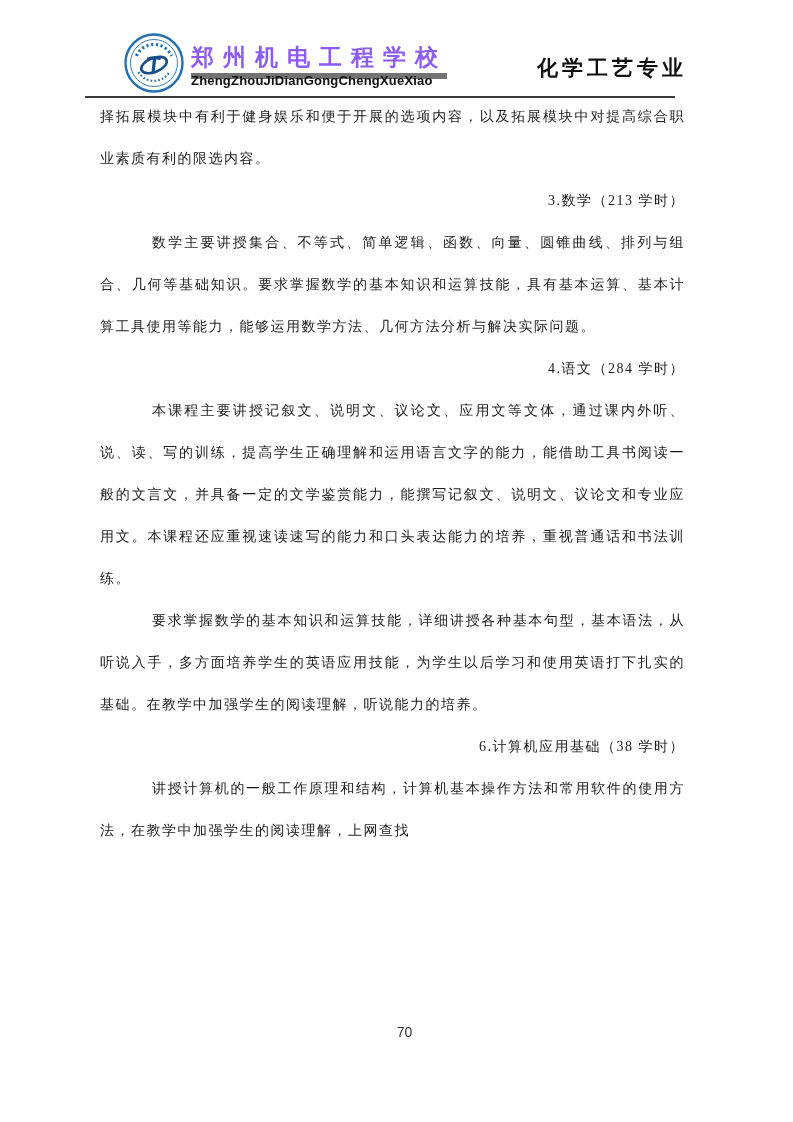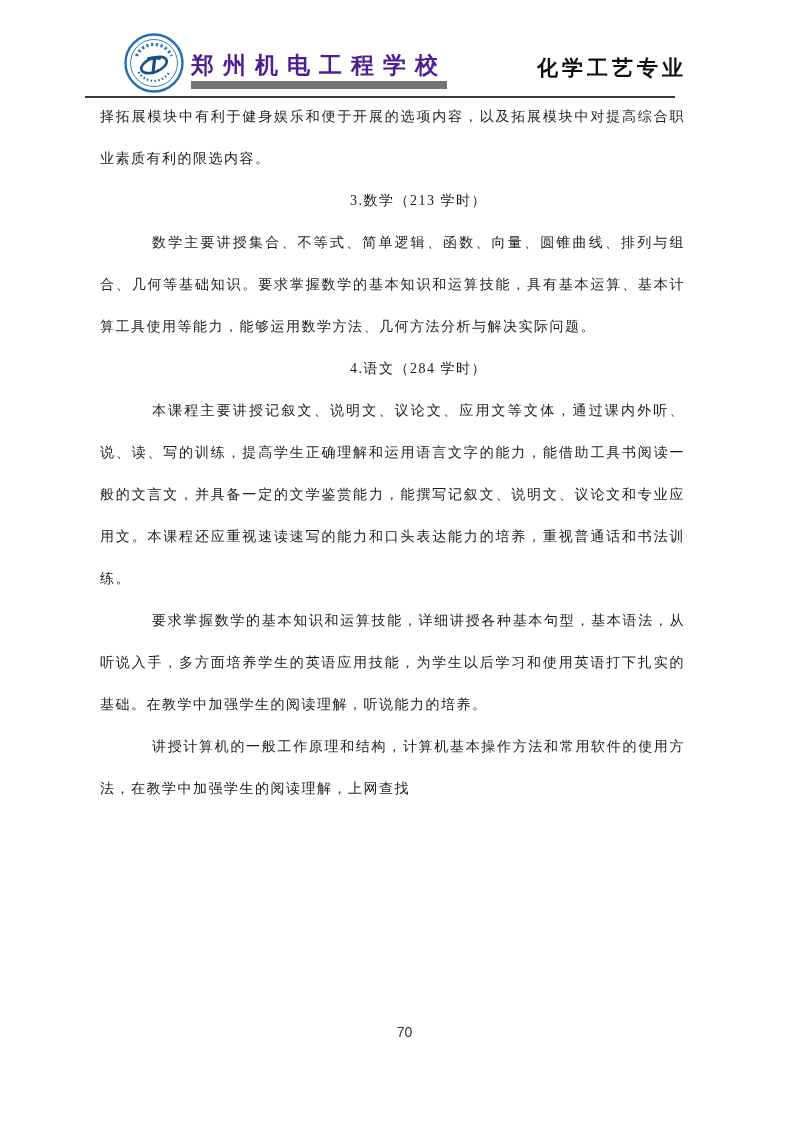--- a/index.html
+++ b/index.html
@@ -17,24 +17,24 @@
   
   .header { position: absolute; top: 30px; left: 85px; width: 622px; height: 66px; }
   .logo-lockup { position: absolute; left: 38px; top: 2px; display: flex; align-items: center; }
   .logo { width: 62px; height: 62px; flex: 0 0 auto; }
   .name-block { margin-left: 6px; padding-top: 6px; }
   .school-name-cn {
     font-family: "Liberation Serif", serif;
     font-weight: bold;
     font-size: 23px;
     letter-spacing: 9px;
-    color: #4c1d95;
+    color: #8b5cf6;
     line-height: 26px;
     white-space: nowrap;
-    border-bottom: 8px solid #737373;
+    border-bottom: 6px solid #737373;
     padding-bottom: 3px;
   }
   .school-name-py {
     font-family: "Liberation Sans", sans-serif;
     font-weight: bold;
     font-size: 13px;
     letter-spacing: 0.2px;
     color: #111;
     margin-top: 2px;
     white-space: nowrap;
@@ -66,21 +66,21 @@
     top: 96px;
     left: 100px;
     width: 585px;
     font-size: 14px;
     letter-spacing: 1.5px;
     line-height: 42px;
     color: #1c1c1c;
     text-align: justify;
   }
   .para { text-align: justify; }
-  .para.heading   { text-indent: 52px; text-align: center; }
+  .para.heading   { text-indent: 52px; text-align: right; }
   .para.body      { text-indent: 52px; }
   .para.continuation { text-indent: 0; }
 
   
   .page-number {
     position: absolute;
     top: 1024px;
     left: 0;
     width: 100%;
     text-align: center;
@@ -108,32 +108,34 @@
 
           <g transform="rotate(-22 31 33)">
             <ellipse cx="31" cy="33" rx="13.5" ry="7" fill="none" stroke="#1a4e8a" stroke-width="2.6"></ellipse>
           </g>
 
           <path d="M 24 25.5 Q 31 23.5 38 25.0 L 37.4 28.2 Q 34.5 27.4 33.2 27.6 L 31.8 38.5 Q 31.4 41 28.4 41.5 L 29.8 27.8 Q 26.8 27.8 24.6 28.6 Z" fill="#1a4e8a"></path>
         </svg>
       </span>
       <span class="name-block">
         <span class="school-name-cn">郑州机电工程学校</span>
+        <div class="school-name-py">ZhengZhouJiDianGongChengXueXiao</div>
       </span>
     </div>
     <div class="major-label">化学工艺专业</div>
   </div>
 
   <div class="header-rule"></div>
 
   <div class="content">
       <div class="para continuation">择拓展模块中有利于健身娱乐和便于开展的选项内容，以及拓展模块中对提高综合职业素质有利的限选内容。</div>
       <div class="para heading">3.数学（213 学时）</div>
       <div class="para body">数学主要讲授集合、不等式、简单逻辑、函数、向量、圆锥曲线、排列与组合、几何等基础知识。要求掌握数学的基本知识和运算技能，具有基本运算、基本计算工具使用等能力，能够运用数学方法、几何方法分析与解决实际问题。</div>
       <div class="para heading">4.语文（284 学时）</div>
       <div class="para body">本课程主要讲授记叙文、说明文、议论文、应用文等文体，通过课内外听、说、读、写的训练，提高学生正确理解和运用语言文字的能力，能借助工具书阅读一般的文言文，并具备一定的文学鉴赏能力，能撰写记叙文、说明文、议论文和专业应用文。本课程还应重视速读速写的能力和口头表达能力的培养，重视普通话和书法训练。</div>
       <div class="para body">要求掌握数学的基本知识和运算技能，详细讲授各种基本句型，基本语法，从听说入手，多方面培养学生的英语应用技能，为学生以后学习和使用英语打下扎实的基础。在教学中加强学生的阅读理解，听说能力的培养。</div>
+      <div class="para heading">6.计算机应用基础（38 学时）</div>
       <div class="para body">讲授计算机的一般工作原理和结构，计算机基本操作方法和常用软件的使用方法，在教学中加强学生的阅读理解，上网查找</div>
     </div>
 
   <div class="page-number">70</div>
 
 </div>
 
 </body></html>

